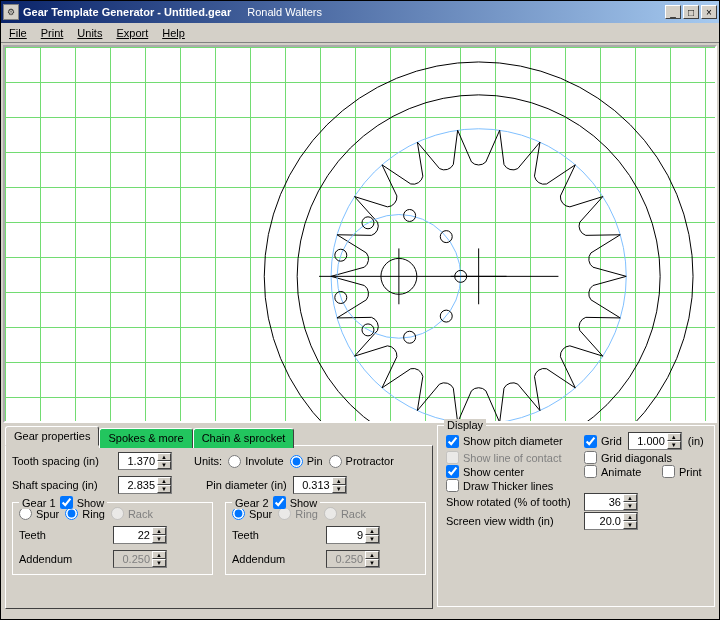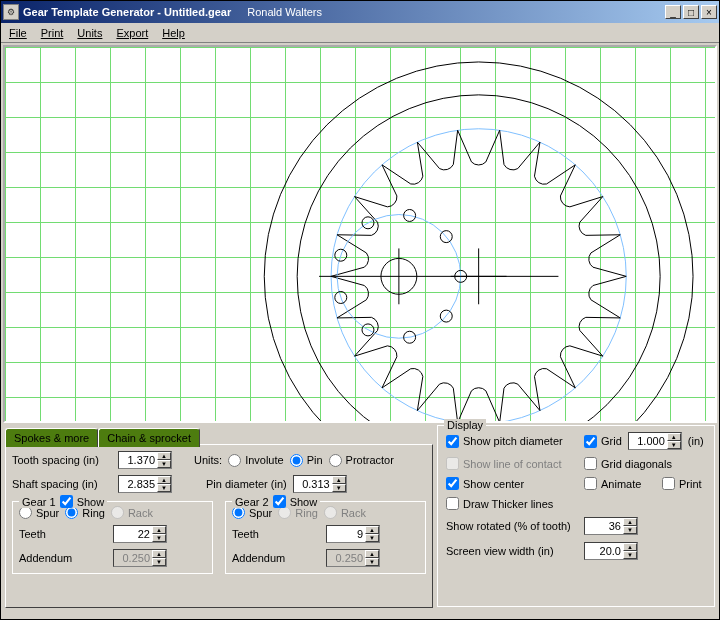--- a/index.html
+++ b/index.html
@@ -84,21 +84,21 @@
 .tab {
   padding: 3px 8px;
   background: #d4d0c8;
   border: 1px solid #fff;
   border-right-color: #404040;
   border-bottom: none;
   border-top-left-radius: 3px; border-top-right-radius: 3px;
   margin-right: 0px;
   font-size: 11px;
 }
-.tab.inactive { background: #4d7c0f; border-top-color:#fff; position:relative; top:2px; }
+.tab.inactive { background: #22c55e; border-top-color:#fff; position:relative; top:2px; }
 .tab.active { background: #d4d0c8; z-index: 2; border-bottom: 1px solid #d4d0c8; }
 .tabbody {
   border: 1px solid #fff;
   border-right-color: #404040; border-bottom-color:#404040;
   padding: 6px;
   background: #d4d0c8;
   height: 164px;
 }
 .row { display: flex; align-items: center; gap: 6px; margin-bottom: 6px; }
 .lbl { white-space: nowrap; }
@@ -141,21 +141,21 @@
 .disabled-text { color: #808080; }
 .display-box {
   border: 1px groove #fff;
   padding: 6px 8px;
   position: relative;
   height: 182px;
 }
 .display-box .legend {
   position:absolute; top:-7px; left:6px; background:#d4d0c8; padding:0 3px;
 }
-.dcol { display:flex; flex-direction:column; gap: 7px; }
+.dcol { display:flex; flex-direction:column; gap: 1px; }
 .drow { display:flex; align-items:center; gap:6px; }
 </style>
 </head>
 <body>
 
 <div class="titlebar">
   <div class="app-icon">⚙</div>
   <span class="title">Gear Template Generator - Untitled.gear</span>
   <span class="user">Ronald Walters</span>
   <span class="spacer"></span>
@@ -203,20 +203,21 @@
         </g>
       <line x1="-80" y1="0" x2="160" y2="0" stroke="#000"></line>
       <line x1="0" y1="-28" x2="0" y2="28" stroke="#000"></line>
     </g>
   </svg>
 </div>
 
 <div class="bottom">
   <div class="left-panel">
     <div class="tabs">
+      <div class="tab active">Gear properties</div>
       <div class="tab inactive">Spokes &amp; more</div>
       <div class="tab inactive">Chain &amp; sprocket</div>
     </div>
     <div class="tabbody">
       <div class="row">
         <span class="lbl" style="width:100px">Tooth spacing (in)</span>
         <span class="numfield">
             <input value="1.370" style="">
             <span class="spin">
               <div>▲</div>

